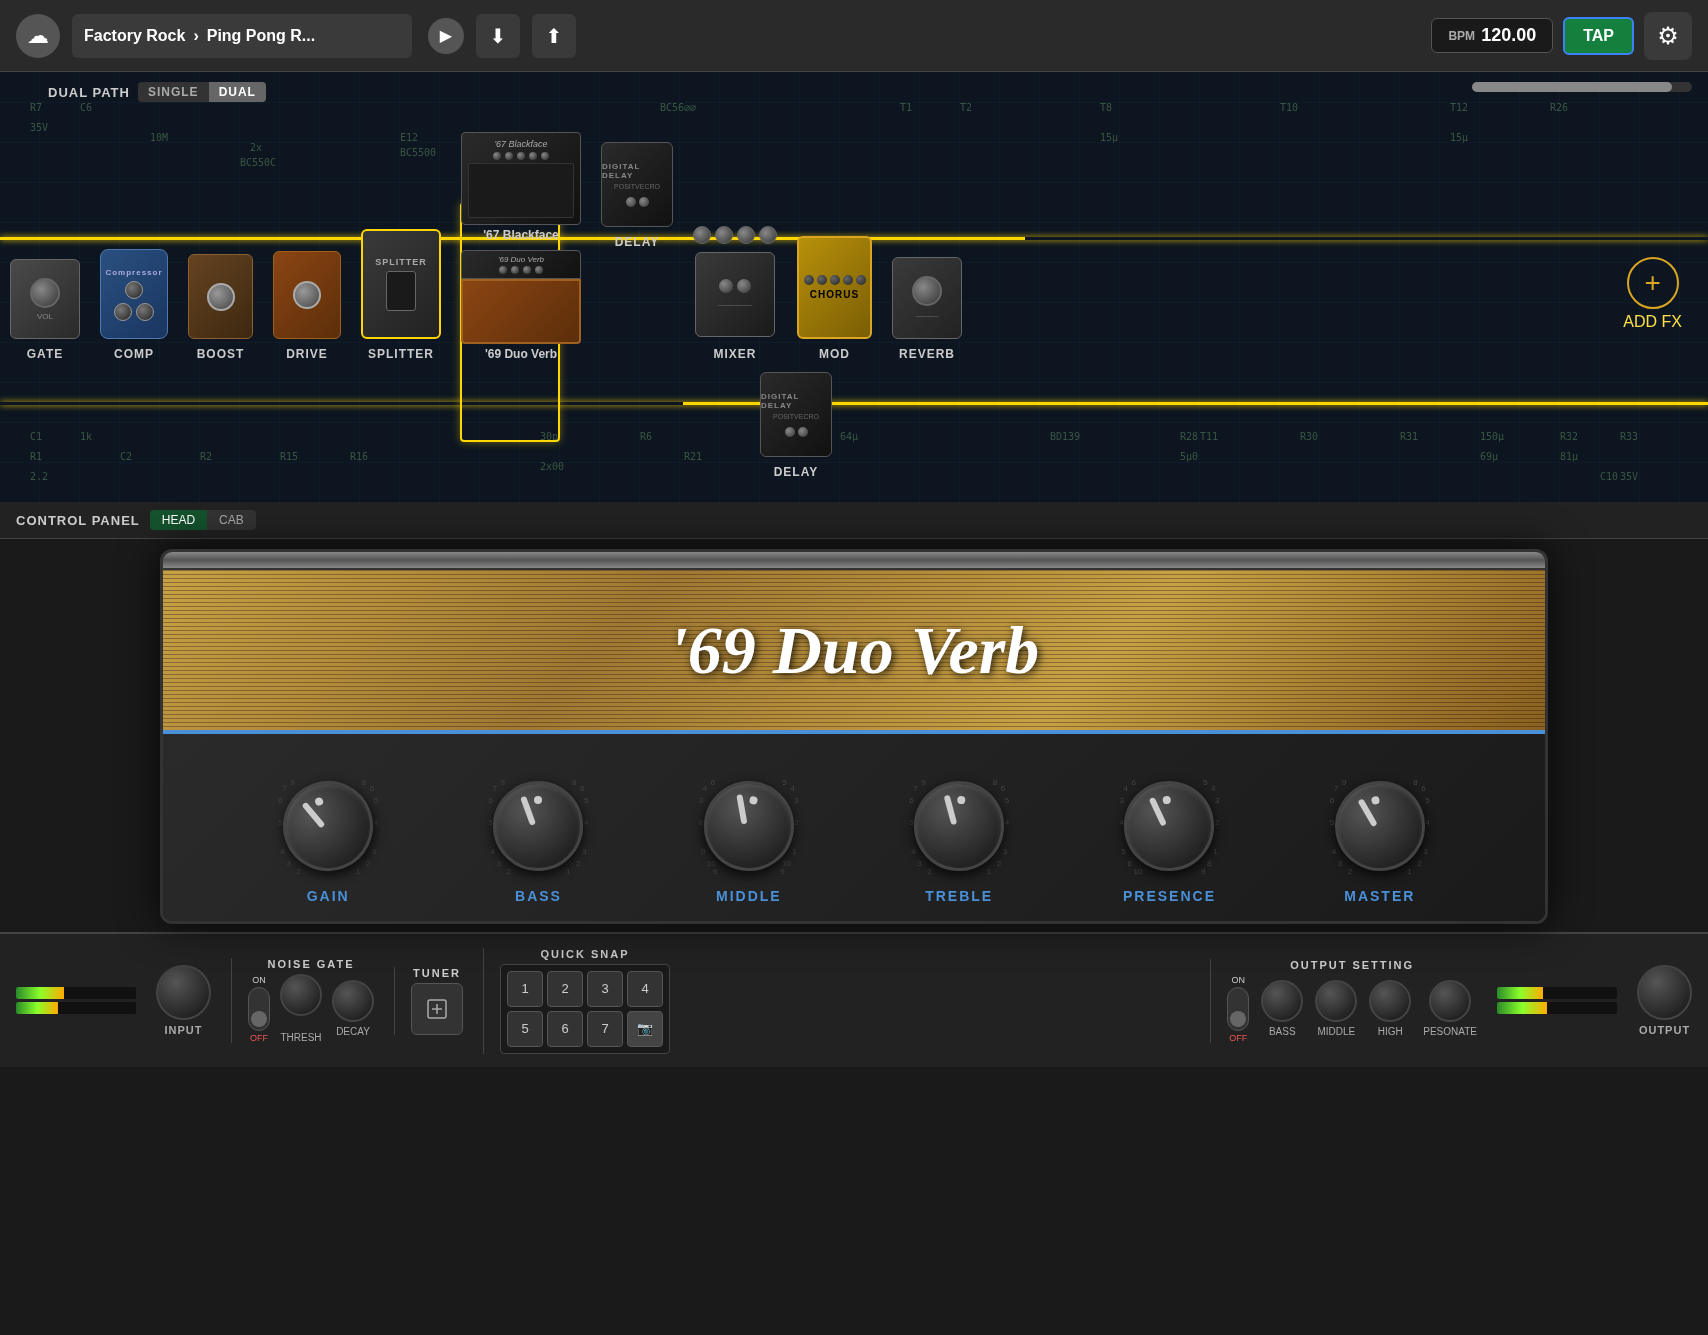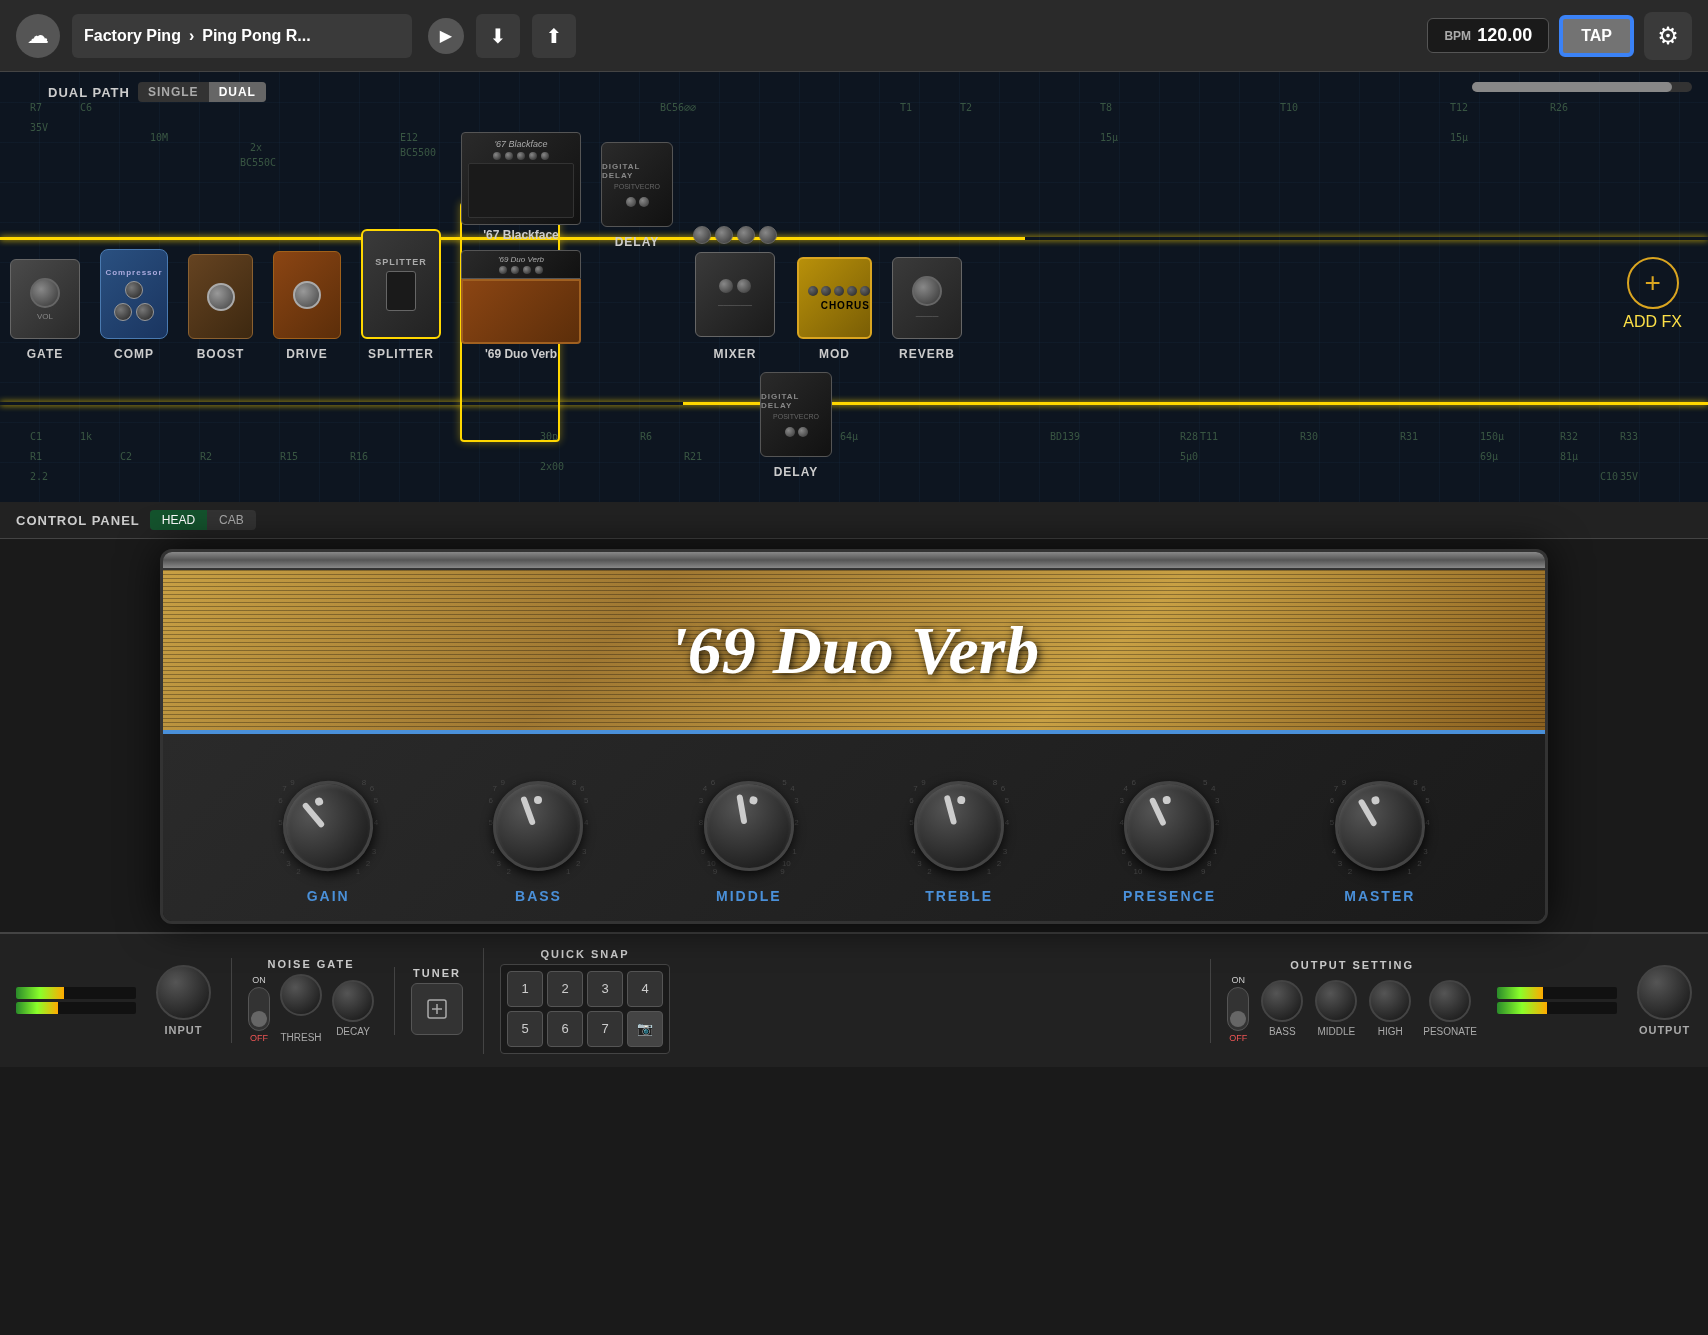--- a/index.html
+++ b/index.html
@@ -68,22 +68,22 @@
       border: 1px solid #555;
       border-radius: 6px;
       padding: 6px 16px;
       font-size: 18px;
       font-weight: bold;
       color: #fff;
       display: flex; align-items: center; gap: 6px;
     }
     .bpm-label { font-size: 12px; color: #aaa; }
     .tap-btn {
-      background: #737373;
-      border: 4px solid #3b82f6;
+      background: #15803d;
+      border: 2px solid #3b82f6;
       border-radius: 6px;
       padding: 8px 18px;
       color: #fff;
       font-size: 16px;
       font-weight: bold;
       cursor: pointer;
     }
     .settings-btn {
       width: 48px; height: 48px;
       background: #3a3a3a;
@@ -235,25 +235,25 @@
       display: flex; gap: 4px;
     }
     .mixer-knob {
       width: 14px; height: 14px;
       border-radius: 50%;
       background: radial-gradient(circle at 35% 35%, #888, #333);
     }
 
     
     .mod-pedal {
-      width: 75px; height: 82px;
+      width: 75px; height: 103px;
       background: linear-gradient(135deg, #b8900a, #7a5e05);
       border-radius: 6px;
       border: 2px solid #daa520;
-      display: flex; flex-direction: column; align-items: flex-end; justify-content: center; gap: 4px;
+      display: flex; flex-direction: column; align-items: center; justify-content: center; gap: 4px;
     }
     .chorus-text {
       font-size: 10px; font-weight: bold; color: #000; letter-spacing: 1px;
     }
     .mod-knobs {
       display: flex; gap: 3px;
     }
     .mod-knob {
       width: 10px; height: 10px;
       border-radius: 50%;
@@ -575,21 +575,21 @@
       box-shadow: 0 0 8px rgba(255,215,0,0.4);
     }
   </style>
 </head>
 <body>
 
 <div class="top-bar">
   <div class="cloud-icon">☁</div>
 
   <div class="preset-selector">
-    <span>Factory Ping</span>
+    <span>Factory Rock</span>
     <span>›</span>
     <span>Ping Pong R...</span>
   </div>
 
   <div class="play-btn">
     <span>▶</span>
   </div>
 
   <div class="icon-btn">⬇</div>
   <div class="icon-btn">⬆</div>

